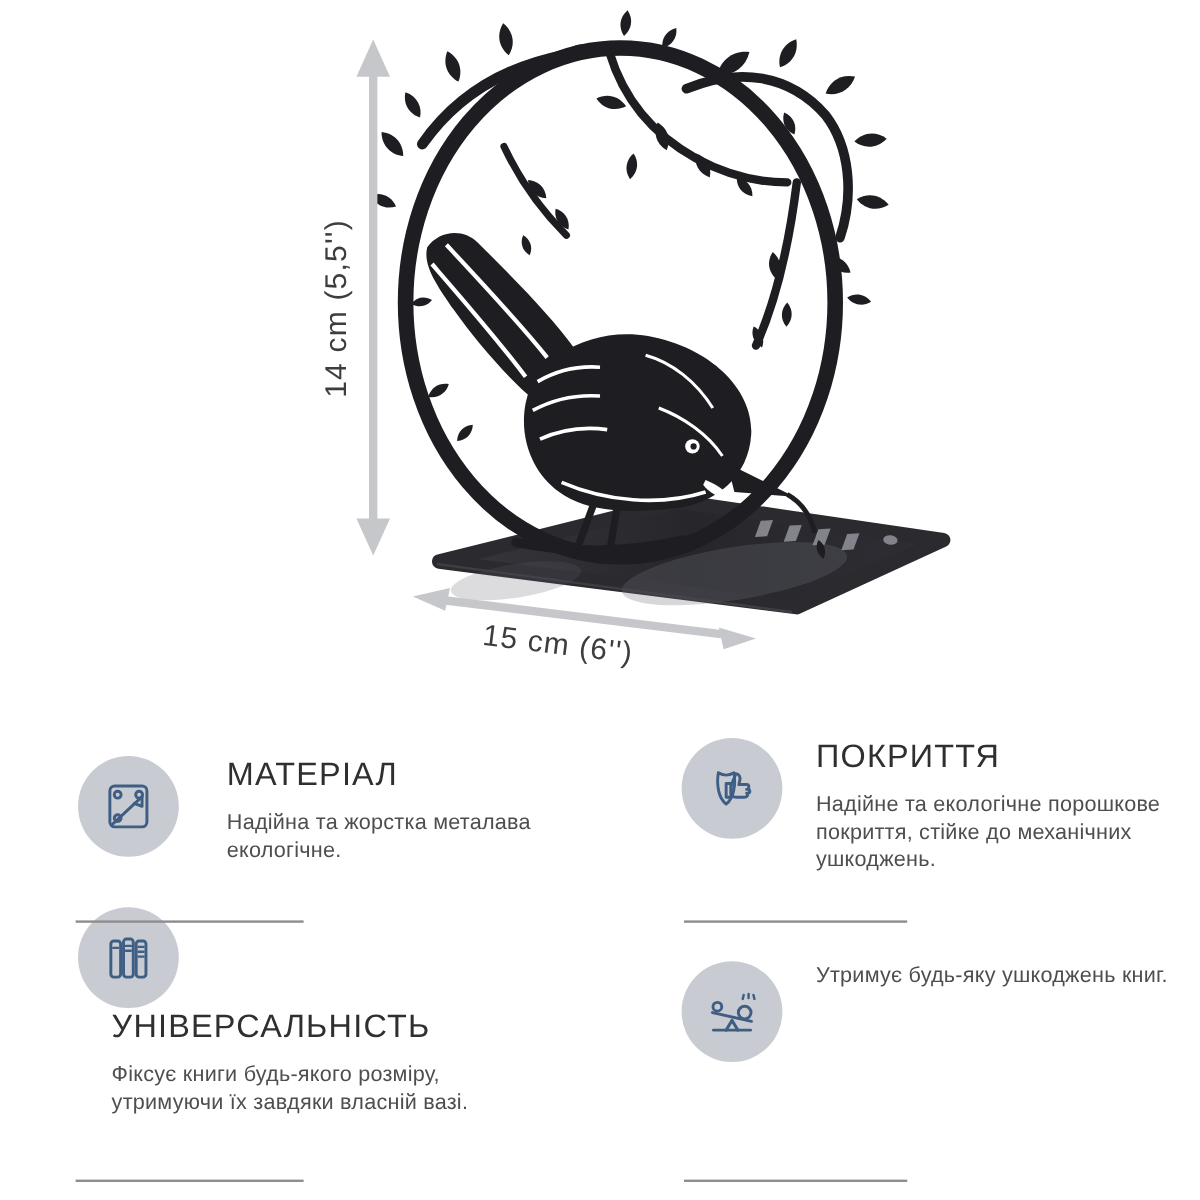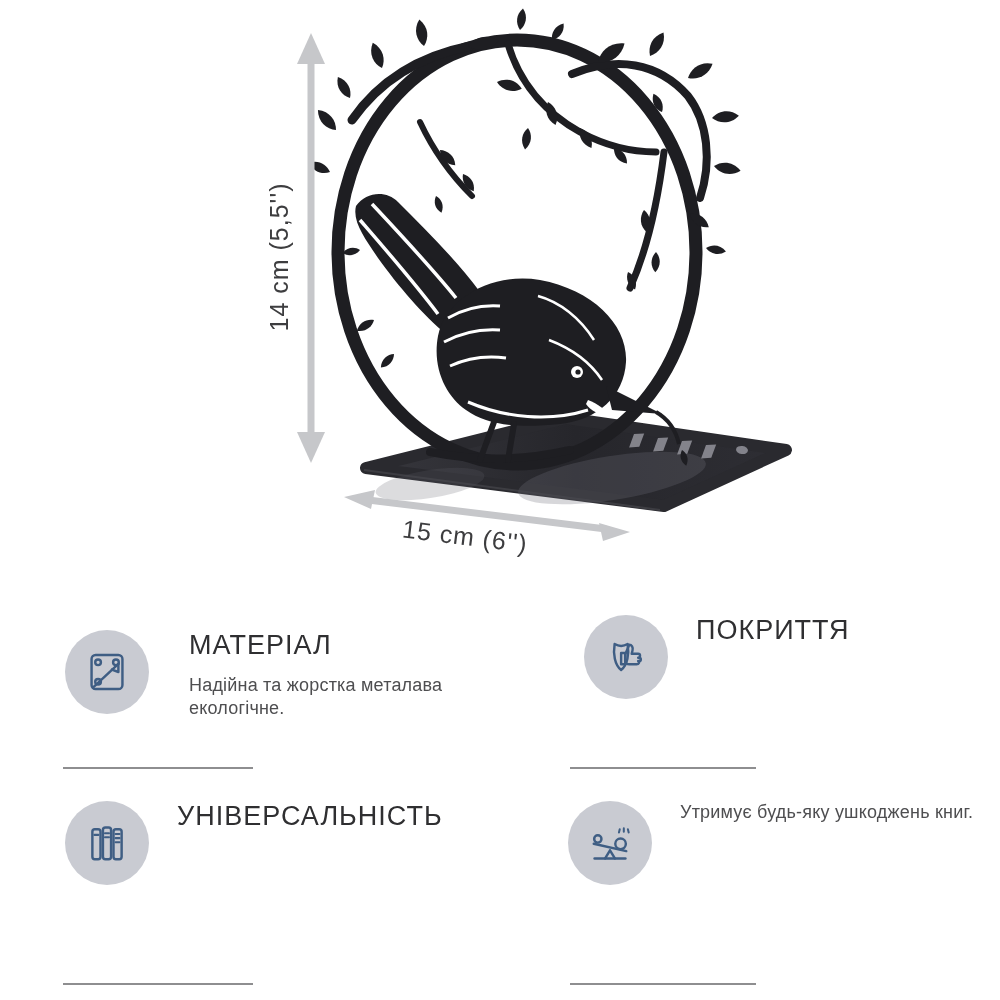--- a/index.html
+++ b/index.html
@@ -149,49 +149,51 @@
         <circle cx="43" cy="20" r="3.5"></circle>
         <circle cx="21" cy="44" r="3.5"></circle>
       </svg>
     </div>
     <div class="feature-text">
       <h3 class="feature-title">МАТЕРІАЛ</h3>
       <p class="feature-desc">Надійна та жорстка металава екологічне.</p>
     </div>
   </div>
 
-  <div class="feature" style="left:584px;top:615px;">
+  <div class="feature" style="left:568px;top:615px;">
     <div class="icon-circle">
       <svg width="52" height="52" viewBox="0 0 64 64">
         <path d="M18,16 C23,19 29,19 34,16 C36,28 34,42 26,48 C18,42 16,28 18,16 Z"></path>
         <path d="M26,27 h5 v14 h-5 Z"></path>
         <path d="M31,29 L36,17 C39,17 41,20 40,24 L39,28 L47,28 C50,28 50,33 47,33 L48,33 C51,33 51,37 48,37 L47,37 C49,38 48,41 45,41 L36,41 C33,41 31,39 31,37 Z"></path>
       </svg>
     </div>
     <div class="feature-text">
       <h3 class="feature-title">ПОКРИТТЯ</h3>
-    </div>
-  </div>
-
-  <div class="feature" style="left:65px;top:801px;">
+      <p class="feature-desc">Надійне та екологічне порошкове покриття, стійке до механічних ушкоджень.</p>
+    </div>
+  </div>
+
+  <div class="feature" style="left:65px;top:756px;flex-direction:column;">
     <div class="icon-circle">
       <svg width="52" height="52" viewBox="0 0 64 64">
         <rect x="14" y="15" width="10" height="37" rx="3"></rect>
         <line x1="16.5" y1="22" x2="21.5" y2="22" stroke-width="2.5"></line>
         <rect x="27" y="13" width="10" height="39" rx="3"></rect>
         <line x1="29.5" y1="20" x2="34.5" y2="20" stroke-width="2.5"></line>
         <line x1="29.5" y1="25" x2="34.5" y2="25" stroke-width="2.5"></line>
         <rect x="40" y="15" width="10" height="37" rx="3"></rect>
         <line x1="42.5" y1="21" x2="47.5" y2="21" stroke-width="2.5"></line>
         <line x1="42.5" y1="26" x2="47.5" y2="26" stroke-width="2.5"></line>
         <line x1="42.5" y1="31" x2="47.5" y2="31" stroke-width="2.5"></line>
       </svg>
     </div>
     <div class="feature-text">
       <h3 class="feature-title">УНІВЕРСАЛЬНІСТЬ</h3>
+      <p class="feature-desc">Фіксує книги будь-якого розміру, утримуючи їх завдяки власній вазі.</p>
     </div>
   </div>
 
   <div class="feature" style="left:568px;top:801px;">
     <div class="icon-circle">
       <svg width="52" height="52" viewBox="0 0 64 64">
         <line x1="13" y1="51" x2="51" y2="51"></line>
         <path d="M32,41 L26,51 M32,41 L38,51"></path>
         <line x1="12" y1="33" x2="52" y2="42"></line>
         <circle cx="17" cy="27" r="4.5"></circle>

